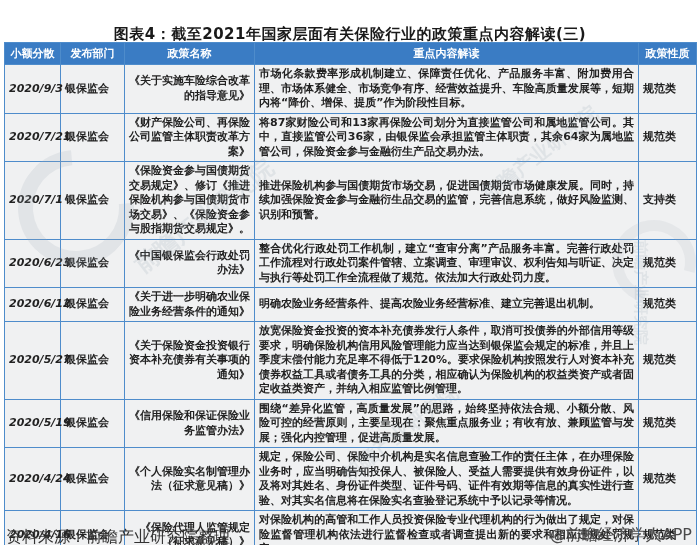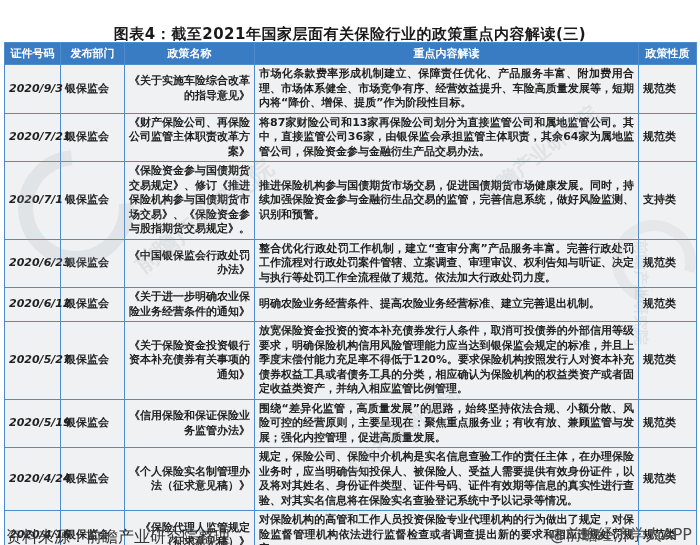--- a/index.html
+++ b/index.html
@@ -84,21 +84,21 @@
 <table class="policy">
   <colgroup>
     <col style="width:56px">
       <col style="width:64px">
       <col style="width:130px">
       <col style="width:384px">
       <col style="width:58px">
   </colgroup>
   <thead>
     <tr>
-      <th>证件号码</th>
+      <th>小额分散</th>
       <th>发布部门</th>
       <th>政策名称</th>
       <th>重点内容解读</th>
       <th>政策性质</th>
     </tr>
   </thead>
   <tbody>
     <tr>
       <td class="c-date">2020/9/3</td>
       <td class="c-dept">银保监会</td>

